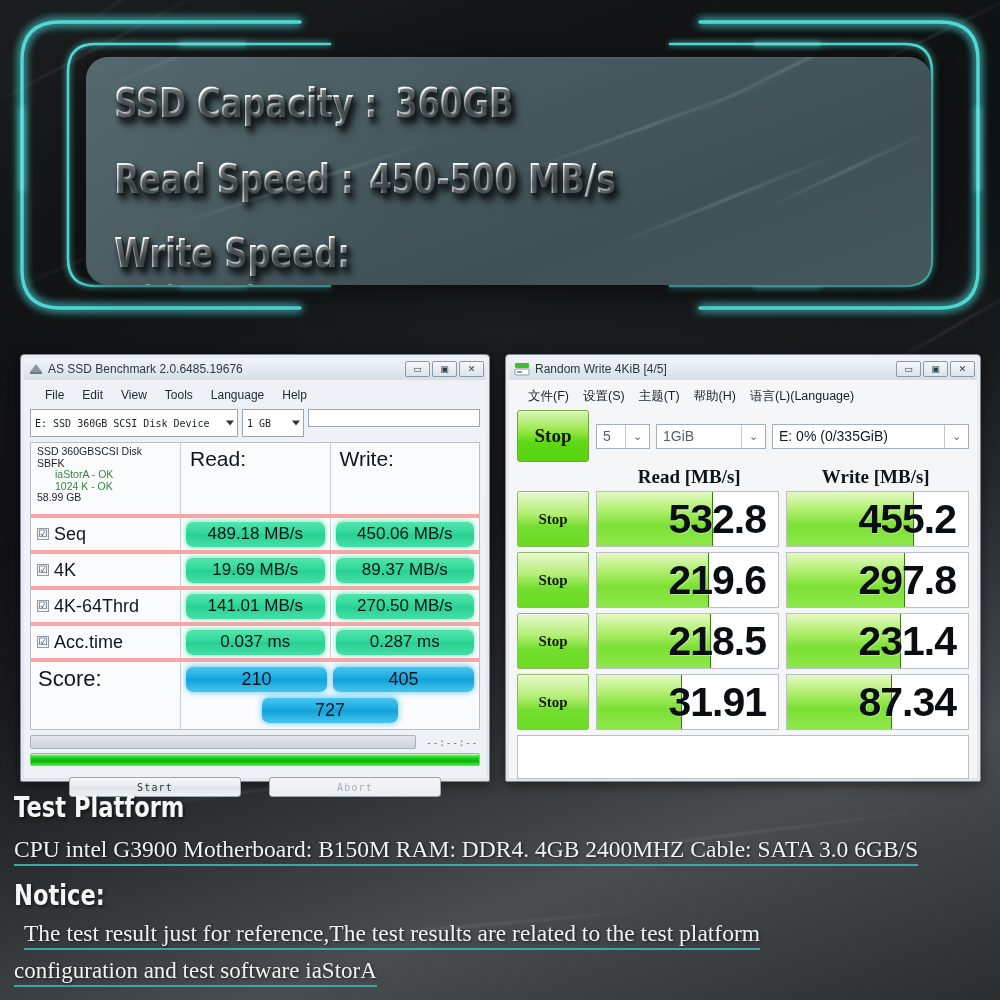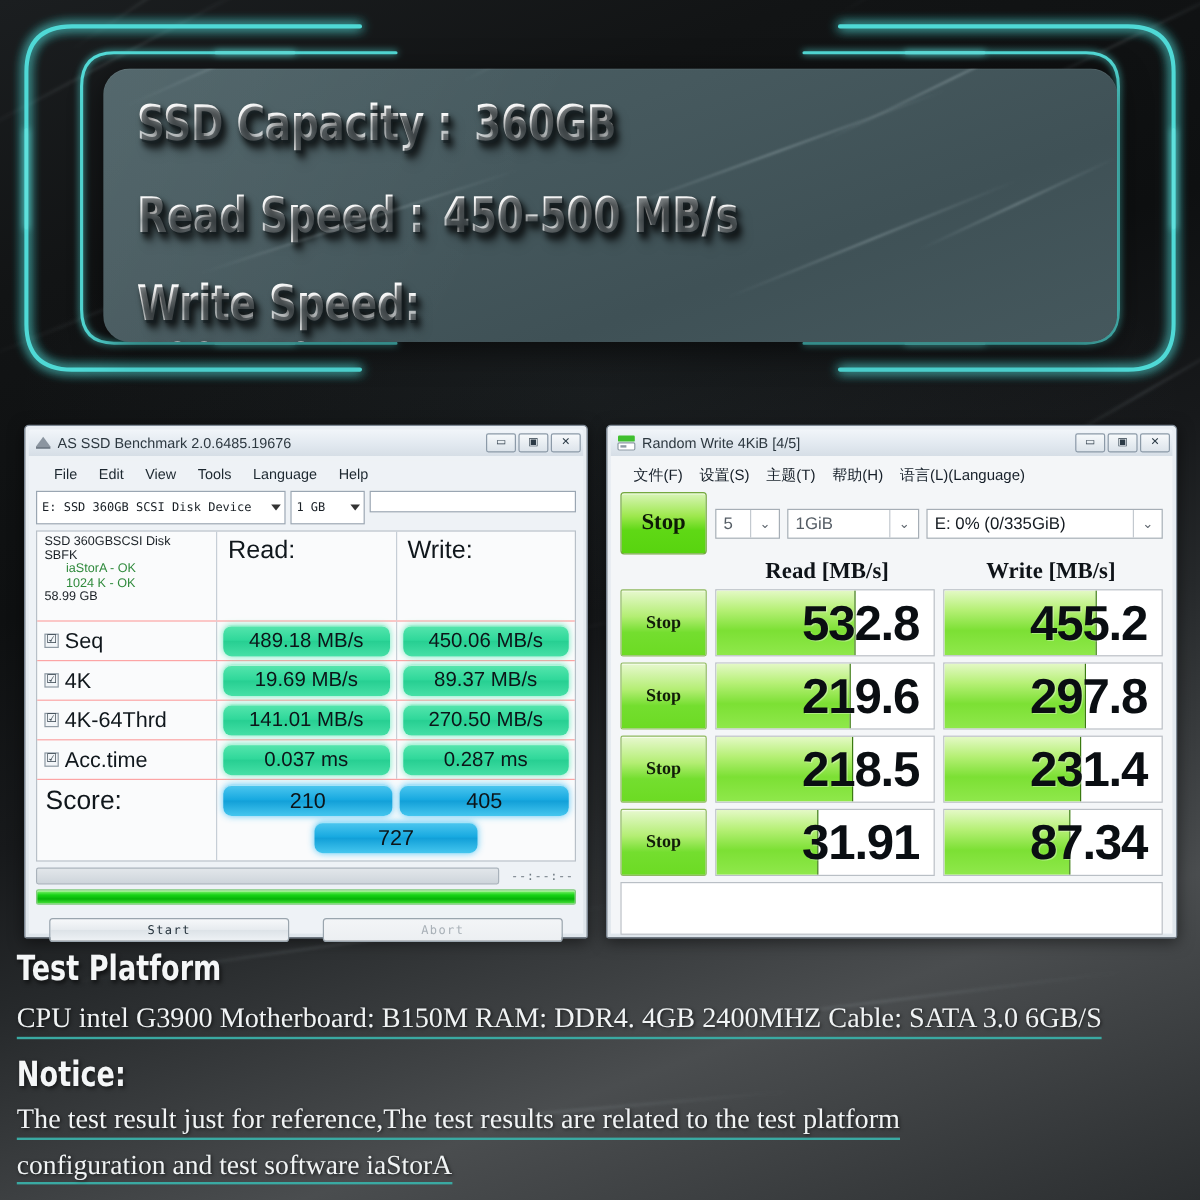--- a/index.html
+++ b/index.html
@@ -127,21 +127,21 @@
   .combo .arrow {
     position: absolute; right: 3px; top: 50%; transform: translateY(-50%);
     width: 0; height: 0; border-left: 4px solid transparent;
     border-right: 4px solid transparent; border-top: 5px solid #333;
   }
   #drive-combo { width: 208px; }
   #size-combo { width: 62px; }
   #blank-box { flex: 1; border: 1px solid #9aa6b2; background: #fff; height: 18px; }
 
   .grid { border: 1px solid #b8c0c8; background: #fafbfc; }
-  .grow { display: flex; border-bottom: 1px solid #fca5a5; }
+  .grow { display: flex; border-bottom: 4px solid #fca5a5; }
   .grow:last-child { border-bottom: none; }
   .gcell-l {
     width: 150px; border-right: 1px solid #c6ced6;
     padding: 3px 6px; display: flex; align-items: center; gap: 5px;
   }
   .gcell-m, .gcell-r {
     flex: 1; padding: 3px 5px; display: flex; align-items: center; justify-content: center;
   }
   .gcell-m { border-right: 1px solid #c6ced6; }
 
@@ -195,21 +195,21 @@
     font-family: "DejaVu Sans Mono", monospace; letter-spacing: 0.5px;
   }
   .prog-green {
     height: 13px; margin-top: 4px; border-radius: 2px;
     background: linear-gradient(180deg, #8ef47a 0%, #18d417 35%, #06b408 65%, #4ae23c 100%);
     box-shadow: inset 0 1px 0 rgba(255,255,255,0.55);
     border: 1px solid #7ec97a;
   }
   .btnrow { display: flex; gap: 28px; justify-content: center; margin-top: 11px; }
   .winbtn-lg {
-    width: 200px; height: 20px; border: 1px solid #9aa5ae; border-radius: 3px;
+    width: 172px; height: 20px; border: 1px solid #9aa5ae; border-radius: 3px;
     background: linear-gradient(180deg, #f6f8fa 0%, #e7ebef 48%, #dde3e8 52%, #eef2f5 100%);
     display: flex; align-items: center; justify-content: center;
     font-size: 10px; color: #23303a; letter-spacing: 1.2px;
     font-family: "DejaVu Sans Mono", monospace;
   }
   .winbtn-lg.disabled { color: #a8b0b7; background: linear-gradient(180deg,#f3f5f7,#eceff2); }
 
   
   #cdm { left: 505px; top: 4px; width: 476px; height: 428px; }
   #cdm .body { background: #f4f6f8; padding: 5px 8px 7px 8px; height: calc(100% - 22px); }
@@ -628,19 +628,19 @@
 <div id="bottom">
   <div style="position:absolute; left:14px; top:4px;">
     <div class="btitle">Test Platform</div>
   </div>
   <div style="position:absolute; left:14px; top:50px;">
     <span class="bline">CPU intel G3900  Motherboard: B150M    RAM: DDR4. 4GB 2400MHZ   Cable: SATA 3.0  6GB/S</span>
   </div>
   <div style="position:absolute; left:14px; top:92px;">
     <div class="btitle">Notice:</div>
   </div>
-  <div style="position:absolute; left:14px; top:134px;">
+  <div style="position:absolute; left:24px; top:134px;">
     <span class="bline">The test result just for reference,The test results are related to the test platform</span>
   </div>
   <div style="position:absolute; left:14px; top:172px;">
     <span class="bline sm">configuration  and test software iaStorA</span>
   </div>
 </div>
 
 </body></html>

